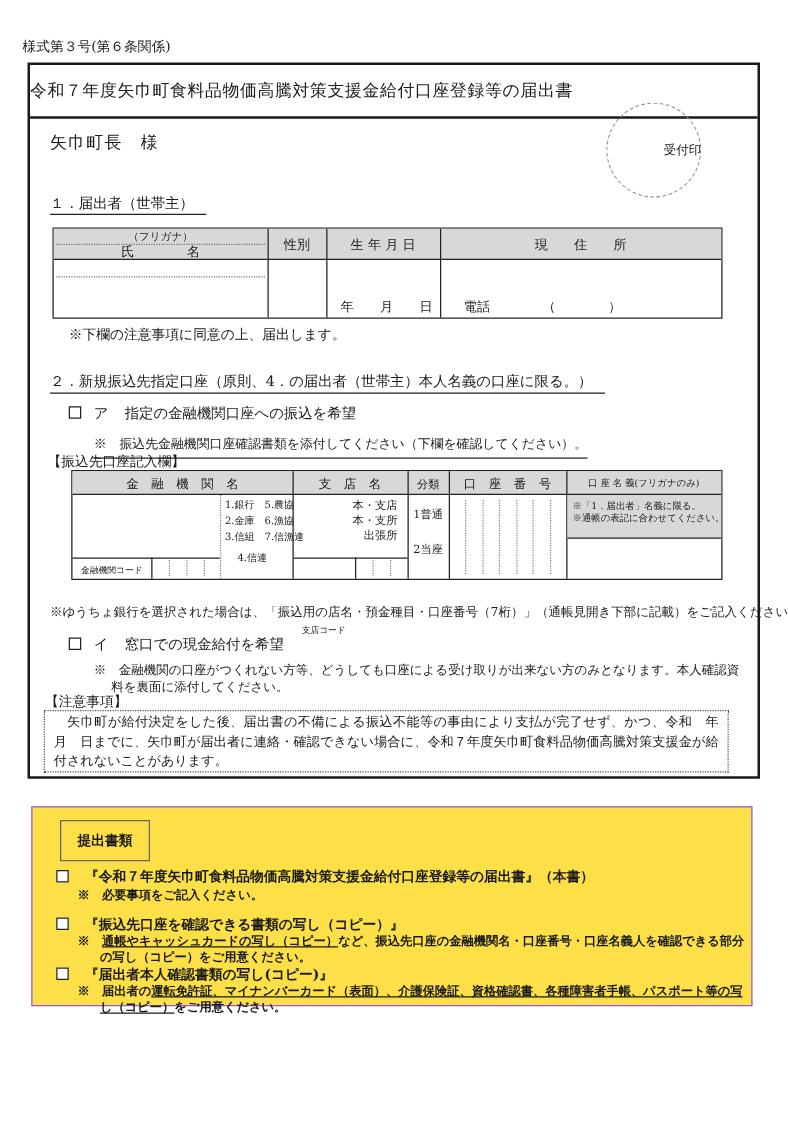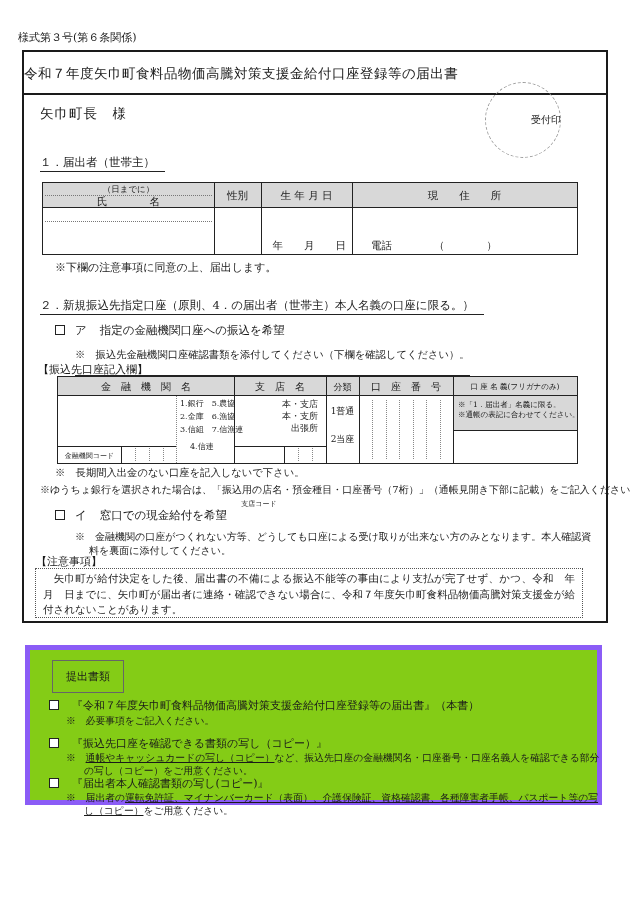--- a/index.html
+++ b/index.html
@@ -7,27 +7,27 @@
   .page{position:relative;width:630px;height:903px;background:#ffffff;
         font-family:"DejaVu Serif","Liberation Serif",serif;color:#1a1a1a;overflow:hidden;}
   .abs{position:absolute;}
   .vl{position:absolute;width:1px;background:#222;}
   .hl{position:absolute;height:1px;background:#222;}
   .dvl{position:absolute;width:0;border-left:1px dotted #888;}
   .dhl{position:absolute;height:0;border-top:1px dotted #777;}
   .main-box{position:absolute;left:22px;top:50px;width:586px;height:573px;border:2px solid #1a1a1a;background:#fff;}
   .title-bar{position:absolute;left:0;top:0;width:100%;height:43px;border-bottom:2px solid #1a1a1a;}
   .title{width:100%;text-align:left;line-height:42px;font-size:13.5px;letter-spacing:.5px;}
-  .sub-box{position:absolute;left:25px;top:645px;width:577px;height:160px;border:5px solid #8b5cf6;background:#84cc16;}
+  .sub-box{position:absolute;left:25px;top:645px;width:577px;height:160px;border:1px solid #8b5cf6;background:#fde047;font-weight:bold;}
   .sec-heading{display:inline-block;font-size:11.5px;border-bottom:1px solid #222;padding:0 10px 1px 0;}
   .plain{font-size:10.5px;white-space:nowrap;}
   .cbx{display:inline-block;width:10px;height:10px;border:1px solid #222;background:#fff;vertical-align:-1px;}
   .opt{font-size:11.5px;white-space:nowrap;}
   .opt .kana{margin:0 13px 0 10px;}
-  .un{border-bottom:1px solid #222;padding-bottom:15px;}
+  .un{border-bottom:1px solid #222;padding-bottom:5px;}
   .tbl{position:absolute;border:1px solid #222;background:#fff;}
   .ghead{background:#d8d8d8;}
   .cellt{position:absolute;text-align:center;}
   .dotted-box{position:absolute;border:1px dotted #555;font-size:10.5px;line-height:15.5px;padding:2px 7px;text-align:justify;}
   .label-box{position:absolute;border:1px solid #666;text-align:center;font-size:11px;}
   .item-label{position:absolute;font-size:11px;white-space:nowrap;}
   .item-label .cbx{margin-right:13px;}
   .item-note{position:absolute;font-size:9.8px;line-height:13px;padding-left:18px;text-indent:-18px;}
   .ulin{text-decoration:underline;}
   .stamp{position:absolute;border:1px dashed #999;border-radius:50%;}
@@ -53,21 +53,21 @@
     <div class="abs" style="left:16px;top:99px;">
       <span class="sec-heading">１．届出者（世帯主）</span>
     </div>
 
     <div class="tbl" style="left:18px;top:130px;width:536px;height:73px;">
       <div class="abs ghead" style="left:0;top:0;width:534px;height:25px;border-bottom:1px solid #222;"></div>
       <div class="vl" style="left:171px;top:0;height:71px;"></div>
       <div class="vl" style="left:218px;top:0;height:71px;"></div>
       <div class="vl" style="left:309px;top:0;height:71px;"></div>
 
-      <div class="cellt" style="left:0;top:1px;width:171px;font-size:8.5px;">（日までに）</div>
+      <div class="cellt" style="left:0;top:1px;width:171px;font-size:8.5px;">（フリガナ）</div>
       <div class="dhl" style="left:2px;top:12px;width:167px;"></div>
       <div class="cellt" style="left:0;top:12px;width:171px;font-size:10.5px;">氏　　　　名</div>
       <div class="cellt" style="left:171px;top:6px;width:47px;font-size:10.5px;">性別</div>
       <div class="cellt" style="left:218px;top:6px;width:91px;font-size:10.5px;">生 年 月 日</div>
       <div class="cellt" style="left:309px;top:6px;width:225px;font-size:10.5px;">現　　住　　所</div>
 
       <div class="abs" style="left:0;top:25px;width:171px;height:46px;"></div>
       <div class="dhl" style="left:2px;top:38px;width:167px;"></div>
       <div class="abs" style="left:171px;top:25px;width:47px;height:46px;"></div>
       <div class="abs" style="left:218px;top:25px;width:91px;height:46px;"></div>
@@ -141,21 +141,20 @@
       <div class="dvl" style="left:355px;top:23px;height:59px;"></div>
       <div class="dvl" style="left:368px;top:23px;height:59px;"></div>
       <div class="dvl" style="left:382px;top:23px;height:59px;"></div>
 
       <div class="abs ghead" style="left:396px;top:19px;width:123px;height:35px;border-bottom:1px solid #222;"></div>
       <div class="abs" style="left:400px;top:23px;font-size:7.5px;white-space:nowrap;">※「1．届出者」名義に限る。</div>
       <div class="abs" style="left:400px;top:33px;font-size:7.5px;white-space:nowrap;">※通帳の表記に合わせてください。</div>
       <div class="abs" style="left:396px;top:54px;width:123px;height:32px;"></div>
     </div>
 
-    <div class="abs plain" style="left:31px;top:414px;font-size:10.3px;">※　長期間入出金のない口座を記入しないで下さい。</div>
     <div class="abs plain" style="left:16px;top:431px;font-size:10px;">※ゆうちょ銀行を選択された場合は、「振込用の店名・預金種目・口座番号（7桁）」（通帳見開き下部に記載）をご記入ください。</div>
 
     <div class="abs opt" style="left:31px;top:456px;">
       <span class="cbx"></span><span class="kana">イ</span><span>窓口での現金給付を希望</span>
     </div>
     <div class="abs" style="left:51px;top:478px;width:522px;font-size:10px;line-height:13.5px;padding-left:14px;text-indent:-14px;">※　金融機関の口座がつくれない方等、どうしても口座による受け取りが出来ない方のみとなります。本人確認資料を裏面に添付してください。</div>
 
     <div class="abs" style="left:12px;top:502px;font-size:11px;">【注意事項】</div>
     <div class="dotted-box" style="left:11px;top:516px;width:548px;height:50px;">　矢巾町が給付決定をした後、届出書の不備による振込不能等の事由により支払が完了せず、かつ、令和　年　月　日までに、矢巾町が届出者に連絡・確認できない場合に、令和７年度矢巾町食料品物価高騰対策支援金が給付されないことがあります。</div>
   </div>

